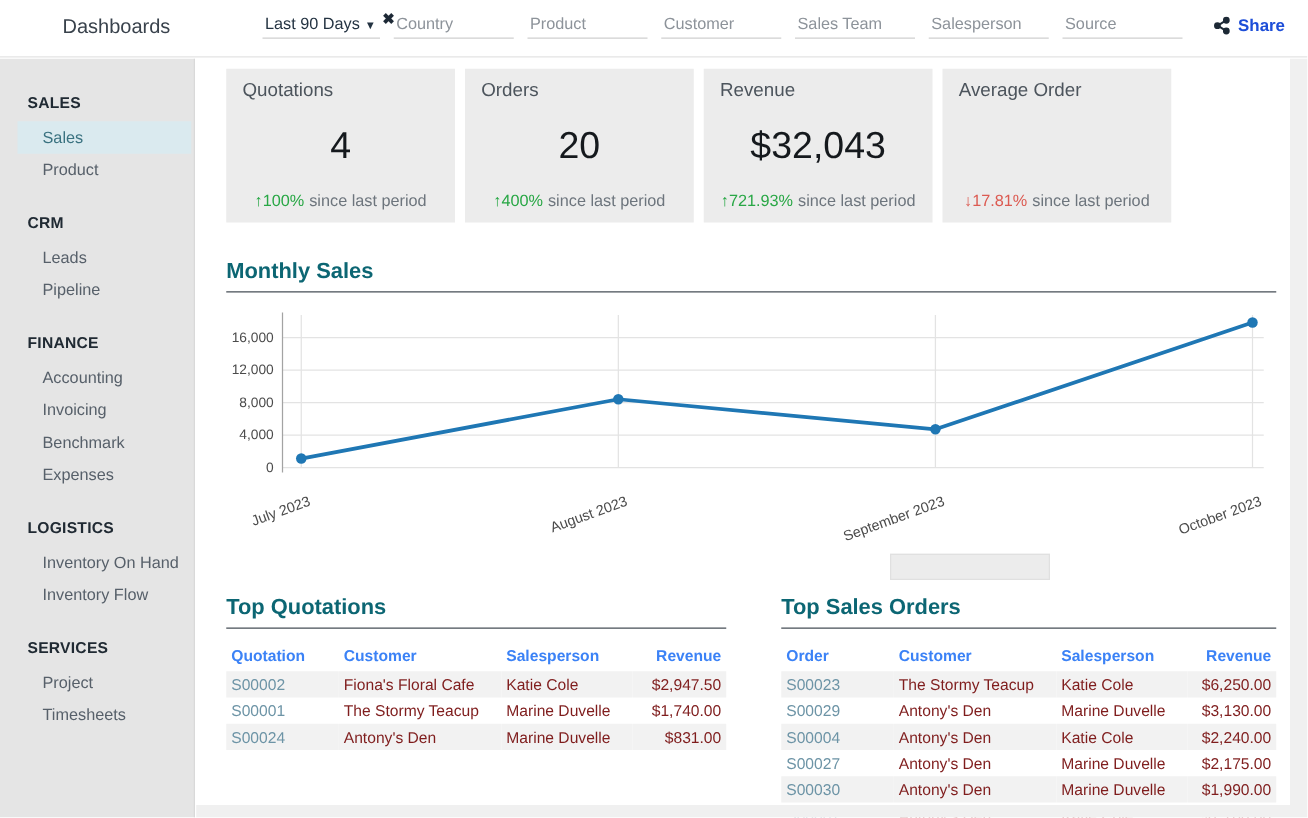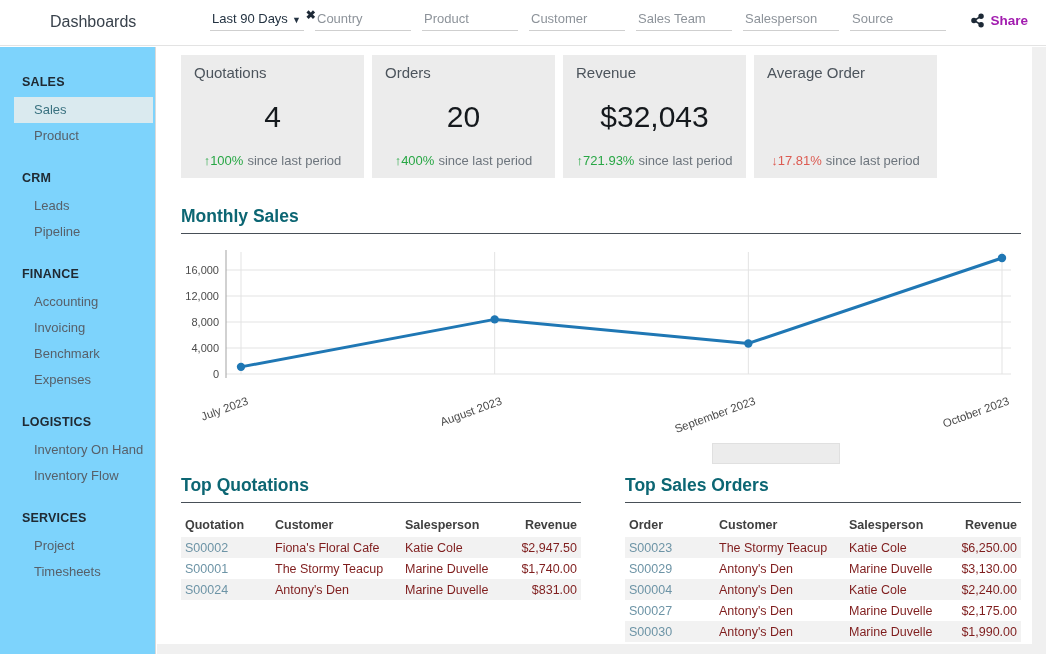--- a/index.html
+++ b/index.html
@@ -12,25 +12,25 @@
     border-bottom:1px solid #e3e3e3; }
   .tb-title { position:absolute; left:22px; top:13px; font-size:16px; color:#39424c;margin-left:28px; }
   .filters { position:absolute; left:210px; top:9px; display:flex; }
   .filter { width:96px; margin-right:11px; border-bottom:1px solid #cfcfcf;
     padding:2px 2px 4px 2px; font-size:13px; color:#8d939a; }
   .filter.active { color:#243342; width:94px; white-space:nowrap; }
   .filter .caret { font-size:9px; color:#243342; margin-left:4px; }
   .filter .clear { font-weight:bold; color:#1d2936; font-size:12px; margin-left:5px;
     position:relative; top:-4px; }
   .share { position:absolute; right:18px; top:13px; display:flex; align-items:flex-start;
-    gap:5px; color:#a21caf; font-size:13.5px; font-weight:700; cursor:pointer; }
+    gap:5px; color:#1d4ed8; font-size:13.5px; font-weight:700; cursor:pointer; }
   .share svg { display:block; }
 
   
-  .sidebar { position:absolute; top:47px; left:0; width:156px; bottom:0; background:#7dd3fc;
+  .sidebar { position:absolute; top:47px; left:0; width:156px; bottom:0; background:#e5e5e5;
     border-right:1px solid #d9d9d9; padding-top:28px; }
   .side-section { margin-bottom:22px; }
   .side-header { padding:0 0 4px 22px; font-size:12.5px; font-weight:700; color:#202a33;
     letter-spacing:.2px; height:22px; }
   .side-item { margin:0 2px 0 14px; padding-left:20px; height:26px; line-height:26px;
     font-size:13px; color:#57606a; cursor:pointer; }
   .side-item.active { background:#daeaef; color:#3a7280; }
 
   
   .main { position:absolute; top:47px; left:157px; right:14px; bottom:0;
@@ -54,21 +54,21 @@
   .chart-svg { display:block; margin-top:8px; }
 
   .hthumb { width:128px; height:21px; background:#ececec; border:1px solid #e0e0e0;
     margin-left:531px; margin-top:1px; }
 
   
   .tables-row { display:flex; margin-top:11px; }
   .tbl-left { width:400px; margin-right:44px; }
   .tbl-right { width:396px; }
   table { border-collapse:collapse; width:100%; margin-top:12px; table-layout:fixed; }
-  th { font-size:12.5px; font-weight:700; color:#404040; text-align:left;
+  th { font-size:12.5px; font-weight:700; color:#3b82f6; text-align:left;
     padding:3px 4px 5px 4px; }
   td { font-size:12.5px; color:#7f1d1d; padding:0 4px; height:21px; }
   col.c1 { width:90px; } col.c2 { width:130px; } col.c3 { width:105px; }
   th.num, td.num { text-align:right; }
   tbody tr:nth-child(odd) { background:#f2f2f2; }
   td.lnk { color:#6d94a6; cursor:pointer; }
 
   
   .vscroll { position:absolute; top:47px; right:0; width:14px; bottom:0; background:#f0f0f0; }
   .hscroll { position:absolute; left:157px; right:14px; bottom:0; height:10px; background:#f0f0f0; }

